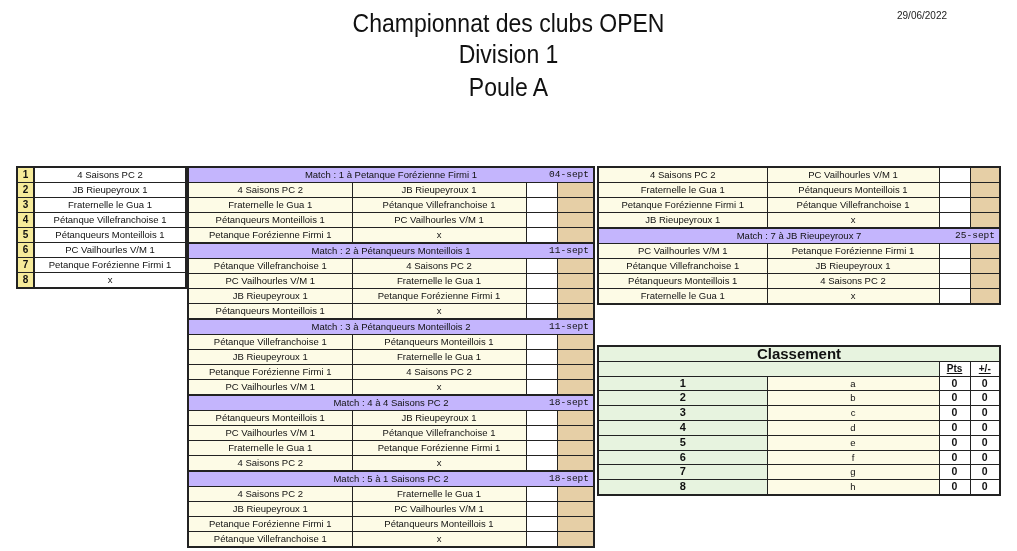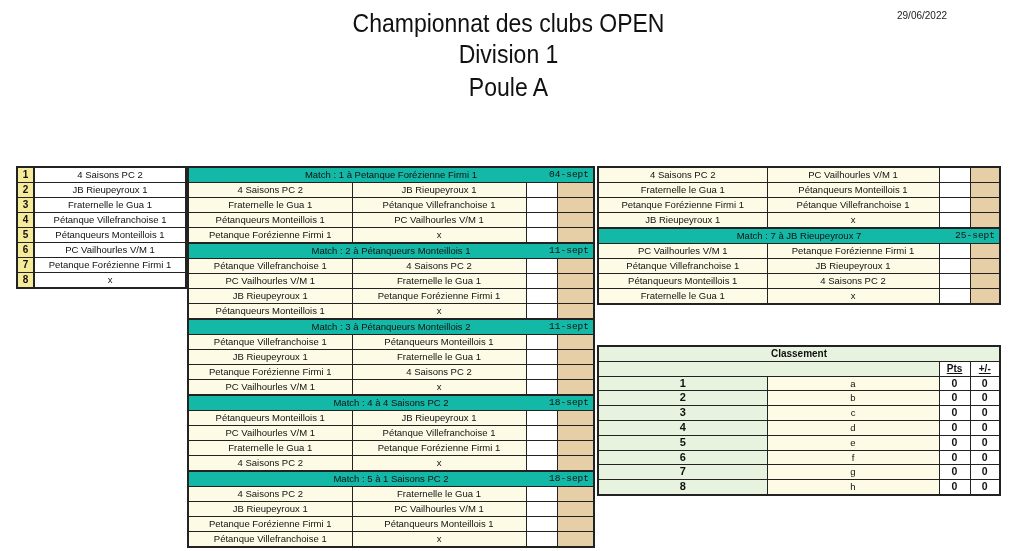--- a/index.html
+++ b/index.html
@@ -21,31 +21,31 @@
   td {
     border:1px solid #222; padding:0; height:14px; font-size:9.5px;
     text-align:center; white-space:nowrap; overflow:hidden;
     line-height:14px;
   }
   .teams { left:16px; top:166px; border:2px solid #222; }
   .teams td.num { width:15px; background:#f6eb9a; font-weight:bold; font-size:10px; border-right:2px solid #222; }
   .teams td.name { width:150px; background:#fff; }
 
   .matches { border:2px solid #222; }
-  .matches td.hdr { background:#14b8a6; text-align:center; font-size:9.5px; position:relative; }
+  .matches td.hdr { background:#c4b5fd; text-align:center; font-size:9.5px; position:relative; }
   .matches td.hdr .lbl { display:inline-block; }
   .matches td.hdr .dt { position:absolute; right:4px; top:0;font-family:Liberation Mono, monospace; }
   .matches td.team { background:#fdfbe6; }
   .matches td.s1 { background:#ffffff; }
   .matches td.s2 { background:#e6cfa6; }
   .matches tr.hrow td { border-top:2px solid #222; }
 
   .classement { left:597px; top:345px; border:2px solid #222; }
   .classement td { height:13.8px; line-height:13.8px; }
-  .classement td.ctitle { background:#e7f3df; font-weight:bold; font-size:10px; }
+  .classement td.ctitle { background:#e7f3df; font-weight:bold; font-size:15px; }
   .classement td.sub { background:#e7f3df; }
   .classement td.colh { background:#ffffff; font-weight:bold; font-size:10px;text-decoration:underline; }
   .classement td.rank { background:#e7f3df; font-weight:bold; font-size:11px; }
   .classement td.cname { background:#fdfbe6; font-size:9.5px; }
   .classement td.val { background:#ffffff; font-weight:bold; font-size:10.5px; }
 </style>
 </head>
 <body>
 
 <div class="title" style="top:8px;">Championnat des clubs OPEN</div>

